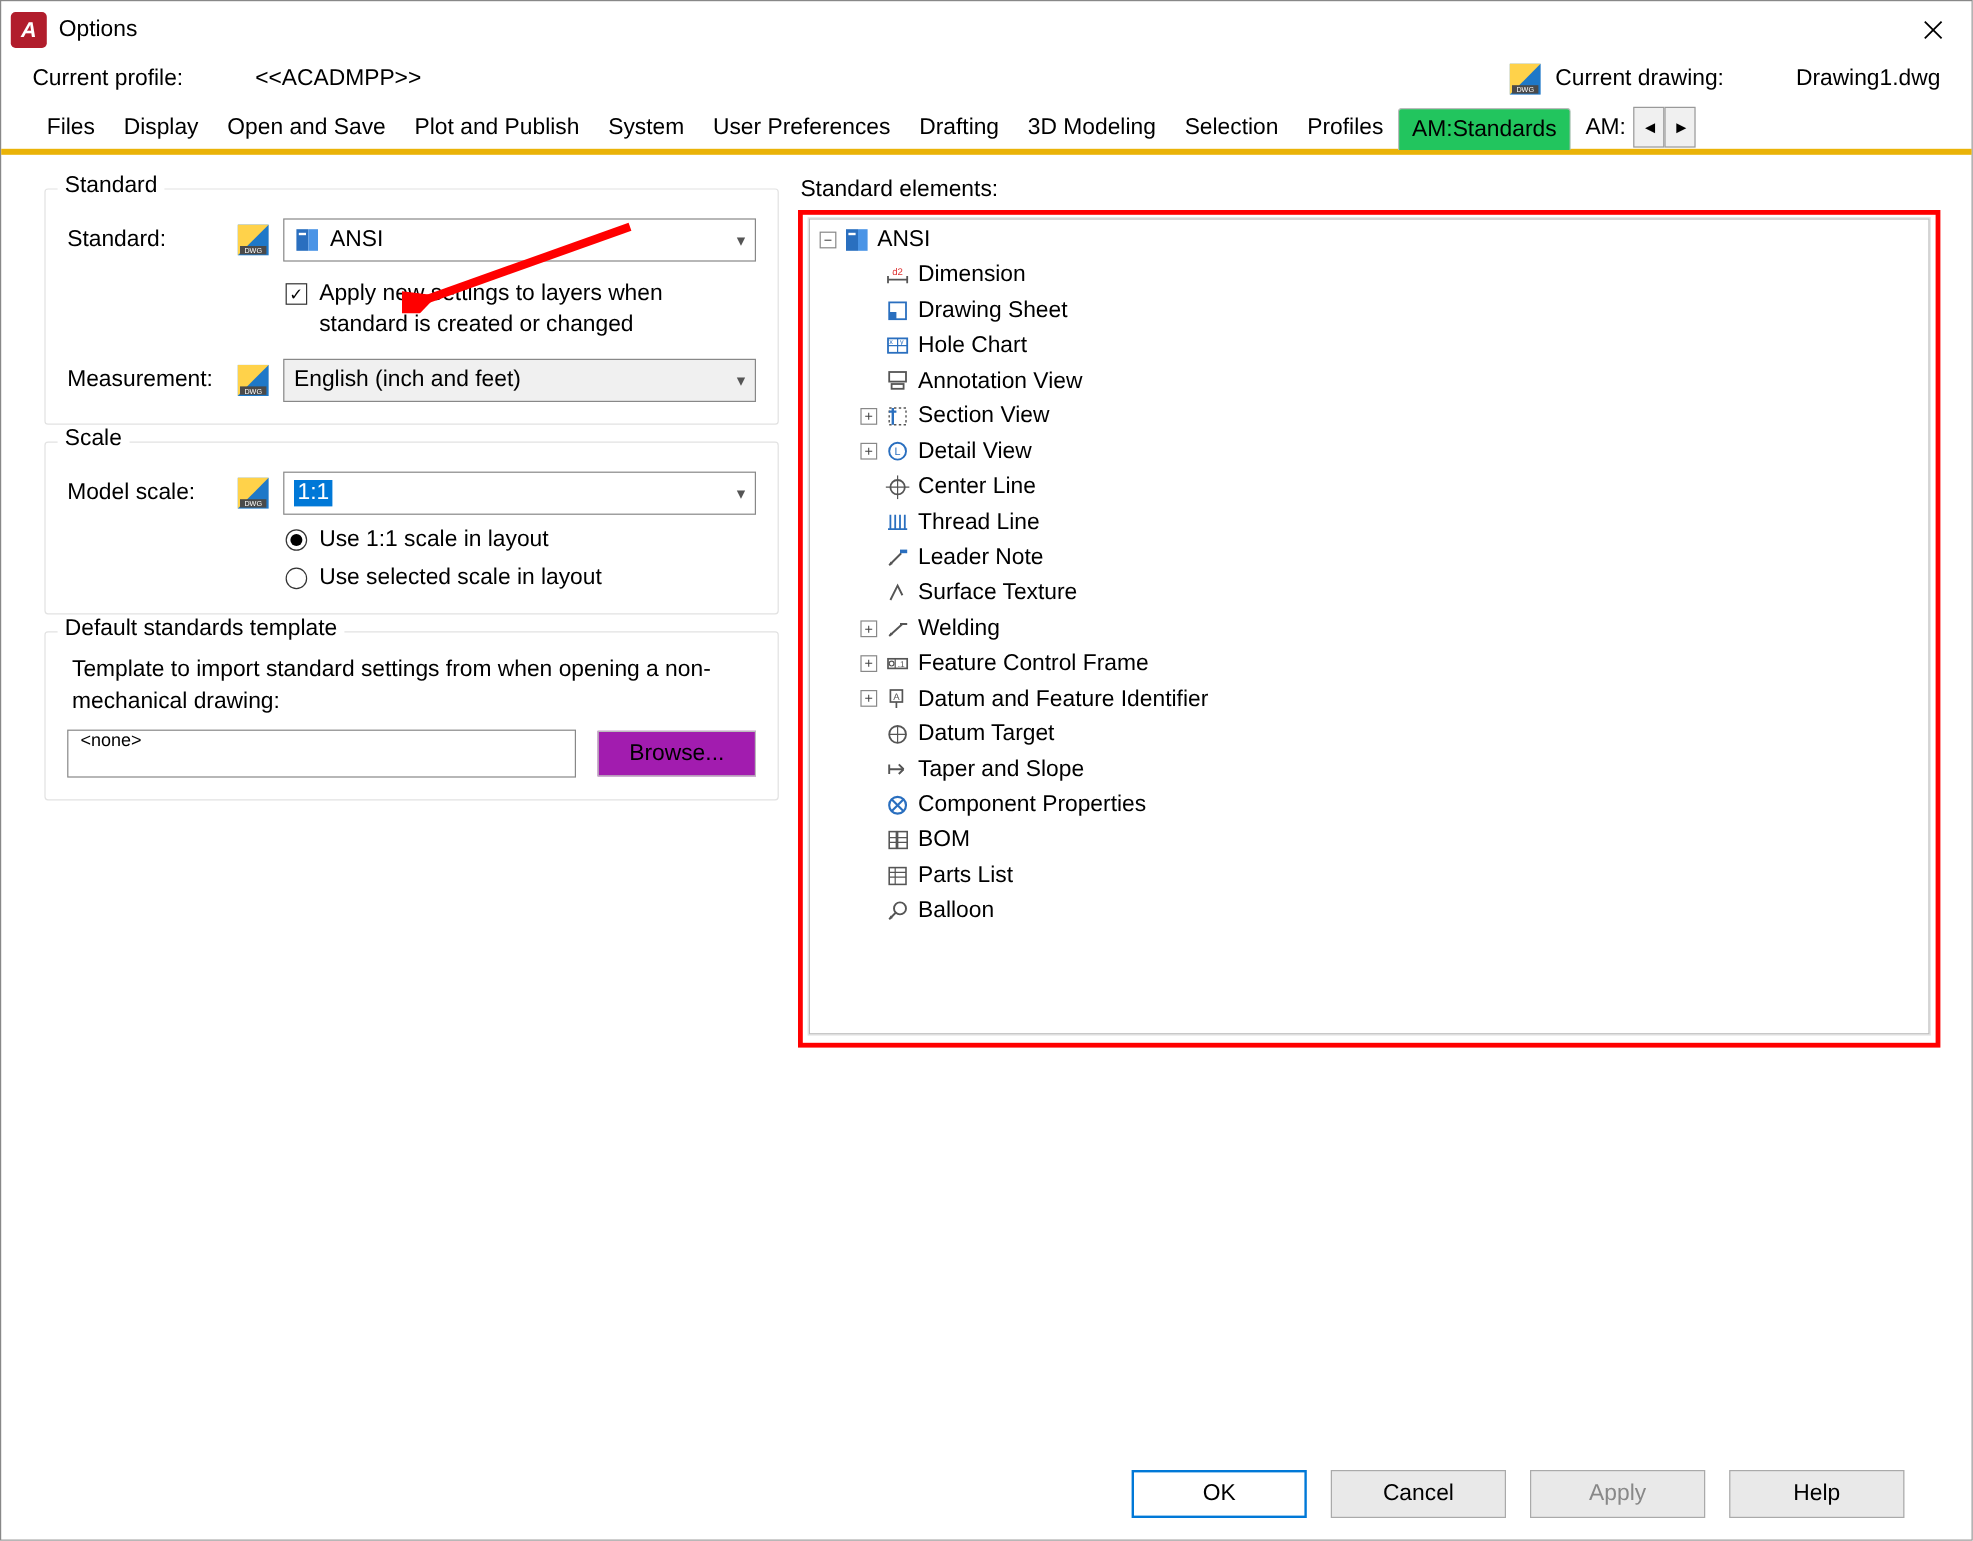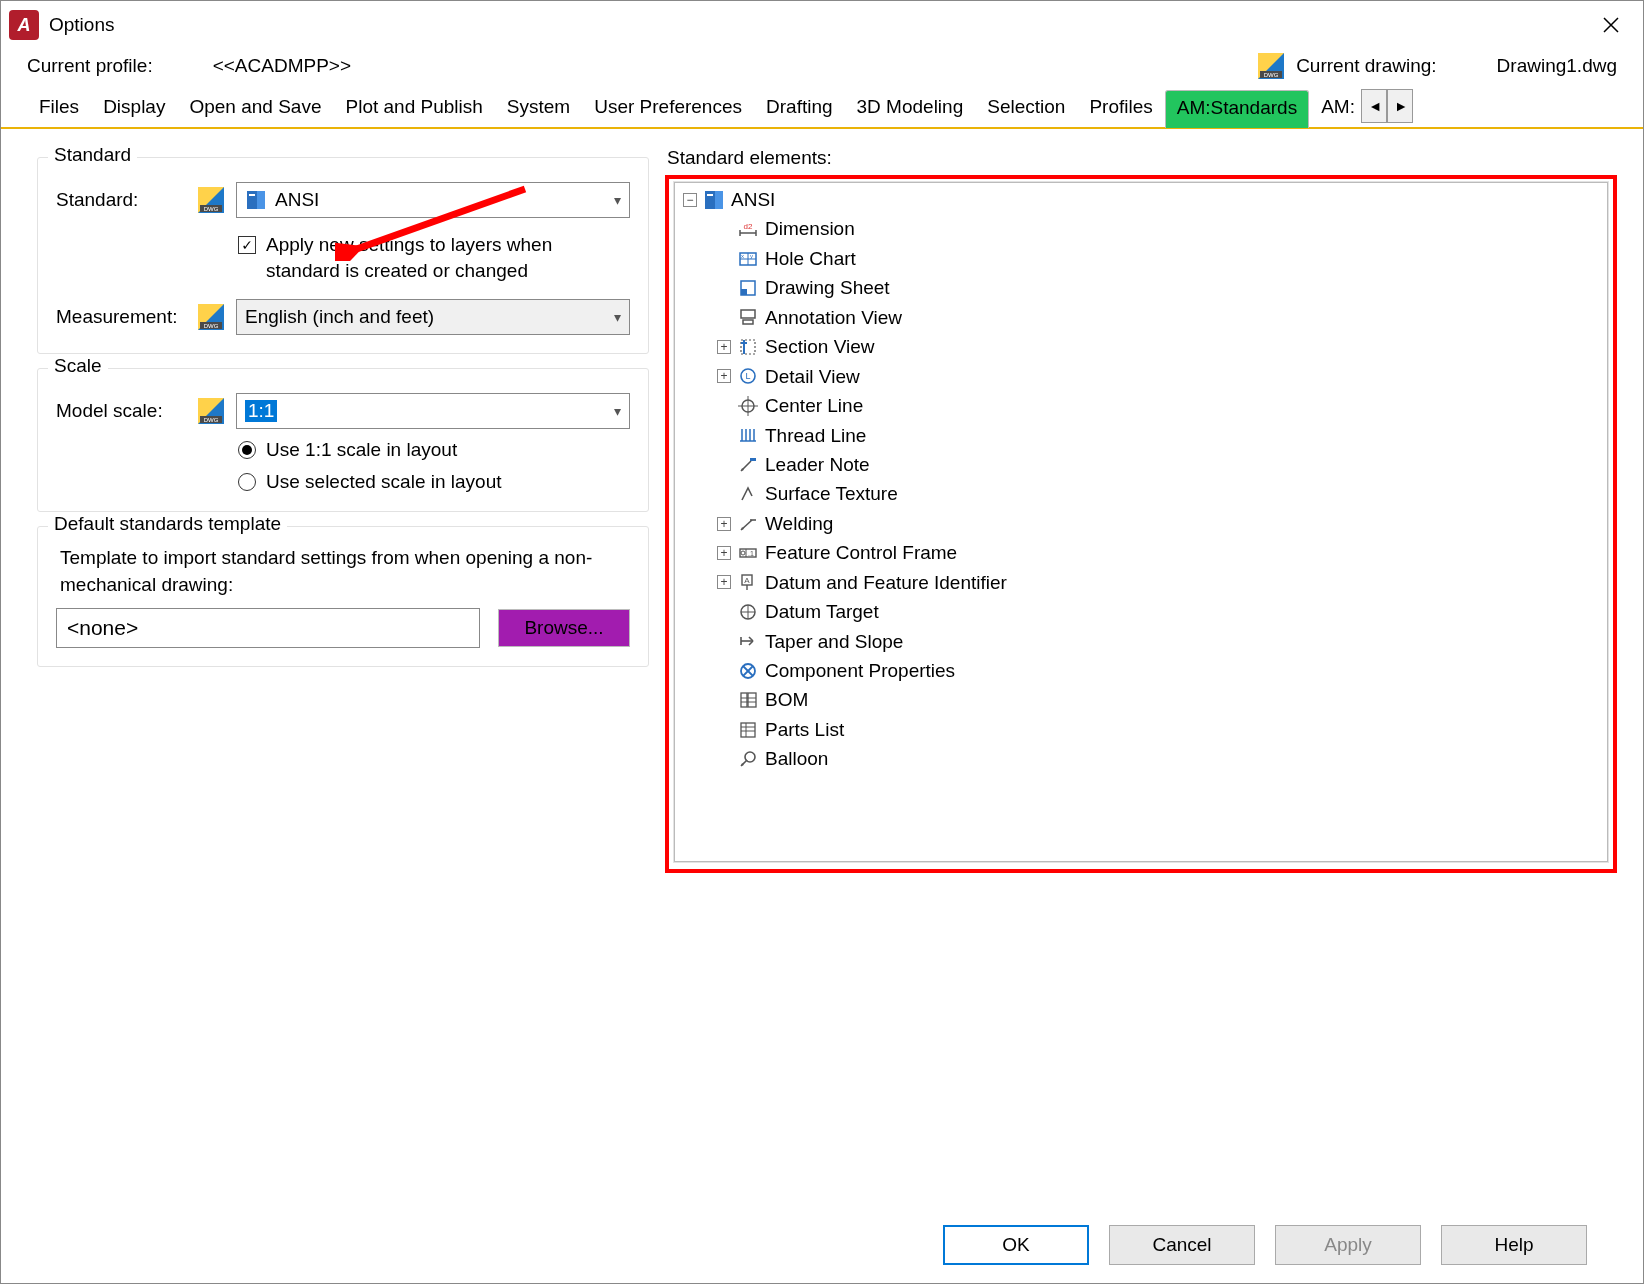--- a/index.html
+++ b/index.html
@@ -11,21 +11,21 @@
   .title-text { font-size: 19px; }
   .title-close { margin-left: auto; width: 48px; height: 48px; display:flex; align-items:center; justify-content:center; font-size: 26px; font-weight: 300; }
   
   .profile-row { display:flex; align-items:center; padding: 4px 26px 10px 26px; font-size: 19px; }
   .profile-row .label { margin-right: 60px; }
   .profile-row .value { }
   .profile-row .cd-icon { margin-left: auto; }
   .dwg-icon { display:inline-block; width:26px; height:26px; vertical-align:middle; }
   .profile-row .cd-label { margin-left: 12px; margin-right: 60px; }
   
-  .tabs-wrap { display:flex; align-items:stretch; padding: 0 0 0 26px; border-bottom: 2px solid #eab308; height: 40px; }
+  .tabs-wrap { display:flex; align-items:stretch; padding: 0 0 0 26px; border-bottom: 5px solid #eab308; height: 40px; }
   .tab { padding: 6px 11px; font-size: 19px; white-space: nowrap; border: 1px solid transparent; border-bottom: none; cursor: default; }
   .tab.active { background:#22c55e; border-color:#bbb; border-radius:3px 3px 0 0; position:relative; top:1px; }
   .tab.clipped { overflow:hidden; max-width:48px; }
   .tab-spin { display:flex; margin-left:4px; }
   .tab-spin button { width:26px; height:34px; background:#f0f0f0; border:1px solid #999; font-size:14px; }
   
   .body { display:flex; gap: 16px; padding: 18px 26px 0 36px; }
   .col-left { flex: 0 0 612px; display:flex; flex-direction:column; gap:4px; }
   .col-right { flex: 1; }
   
@@ -39,21 +39,21 @@
   .combo.gray { background:#f0f0f0; }
   .combo .std-icon { width:22px; height:22px; margin-right:8px; }
   .selected-text { background:#0078d7; color:#fff; padding:0 3px; }
   .check-row { display:flex; align-items:flex-start; gap:10px; padding: 14px 0 0 182px; font-size:19px; line-height:1.35; }
   .checkbox { width:18px; height:18px; border:1px solid #333; flex:0 0 18px; margin-top:4px; display:flex; align-items:center; justify-content:center; font-size:14px; }
   .radio-row { display:flex; align-items:center; gap:10px; padding: 10px 0 0 182px; font-size:19px; }
   .radio { width:18px; height:18px; border:1px solid #333; border-radius:50%; flex:0 0 18px; display:flex; align-items:center; justify-content:center; }
   .radio .dot { width:10px; height:10px; border-radius:50%; background:#000; }
   .template-text { font-size:19px; line-height:1.4; padding:4px 4px 10px 4px; }
   .tpl-row { display:flex; gap:18px; align-items:center; }
-  .tpl-input { flex:1; height:40px; border:1px solid #888; padding:12px 10px; font-size:21px; display:flex; align-items:center; background:#fff; }
+  .tpl-input { flex:1; height:40px; border:1px solid #888; padding:0 10px; font-size:15px; display:flex; align-items:flex-start; background:#fff; }
   .browse-btn { width:132px; height:38px; background:#a21caf; border:1px solid #bbb; font-size:19px; }
   
   .se-label { font-size:19px; margin-bottom:6px; padding-left:2px; }
   .red-box { border:4px solid #ff0000; padding:2px 4px 6px 4px; }
   .hint { font-size:19px; padding:2px 0 2px 6px; }
   .tree-box { border:1px solid #bbb; height:680px; background:#fff; overflow:auto; }
   .tree-outer-box { border:1px solid #e3e3e3; padding:0; }
   .tree-root { padding: 2px 0 0 8px; font-size:19px; line-height:1.55; }
   .node { display:flex; align-items:center; gap:6px; }
   .expander { width:14px; height:14px; border:1px solid #888; display:inline-flex; align-items:center; justify-content:center; font-size:12px; line-height:1; color:#444; background:#fff; flex:0 0 14px; }
@@ -233,38 +233,38 @@
                         <path d="M2 11 L2 17 M18 11 L18 17" stroke="#555" stroke-width="1.5"></path>
                         <text x="10" y="10" font-size="8" text-anchor="middle" fill="#d33">d2</text>
                       </svg>
                     </span>
                     <span>Dimension</span>
                   </div>
                   <div class="node">
                     <span class="expander empty"></span>
                     <span class="node-icon">
                       <svg width="20" height="20" viewBox="0 0 20 20">
+                        <rect x="3" y="3" width="14" height="14" fill="none" stroke="#2a6fbf" stroke-width="1.5"></rect>
+                        <rect x="3" y="11" width="6" height="6" fill="#2a6fbf"></rect>
+                      </svg>
+                    </span>
+                    <span>Drawing Sheet</span>
+                  </div>
+                  <div class="node">
+                    <span class="expander empty"></span>
+                    <span class="node-icon">
+                      <svg width="20" height="20" viewBox="0 0 20 20">
                         <rect x="2" y="4" width="16" height="12" fill="none" stroke="#2a6fbf" stroke-width="1.5"></rect>
                         <line x1="2" y1="10" x2="18" y2="10" stroke="#2a6fbf"></line>
                         <line x1="10" y1="4" x2="10" y2="16" stroke="#2a6fbf"></line>
                         <text x="3" y="9" font-size="6" fill="#2a6fbf">x</text>
                         <text x="12" y="9" font-size="6" fill="#2a6fbf">y</text>
                       </svg>
                     </span>
                     <span>Hole Chart</span>
-                  </div>
-                  <div class="node">
-                    <span class="expander empty"></span>
-                    <span class="node-icon">
-                      <svg width="20" height="20" viewBox="0 0 20 20">
-                        <rect x="3" y="3" width="14" height="14" fill="none" stroke="#2a6fbf" stroke-width="1.5"></rect>
-                        <rect x="3" y="11" width="6" height="6" fill="#2a6fbf"></rect>
-                      </svg>
-                    </span>
-                    <span>Drawing Sheet</span>
                   </div>
                   <div class="node">
                     <span class="expander empty"></span>
                     <span class="node-icon">
                       <svg width="20" height="20" viewBox="0 0 20 20">
                         <rect x="3" y="3" width="14" height="8" fill="none" stroke="#555" stroke-width="1.5"></rect>
                         <rect x="5" y="13" width="10" height="4" fill="none" stroke="#555" stroke-width="1.5"></rect>
                       </svg>
                     </span>
                     <span>Annotation View</span>

